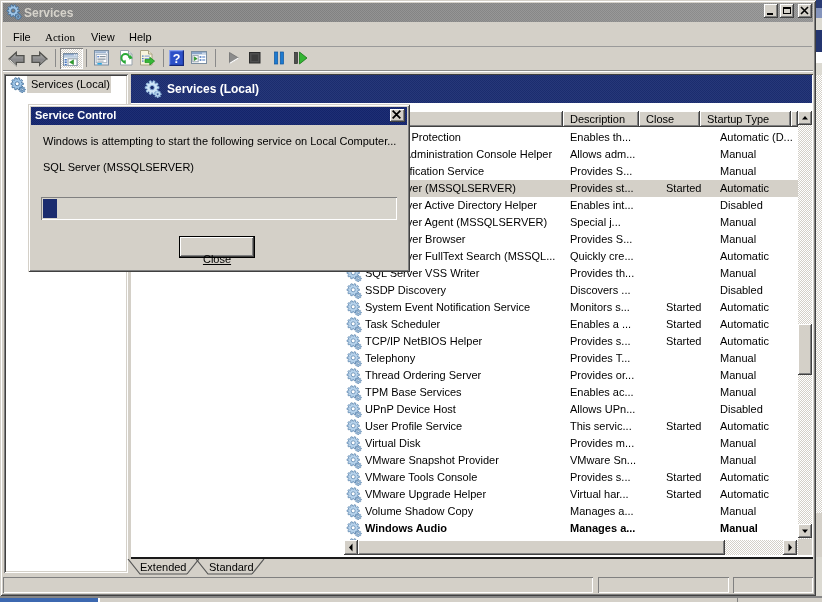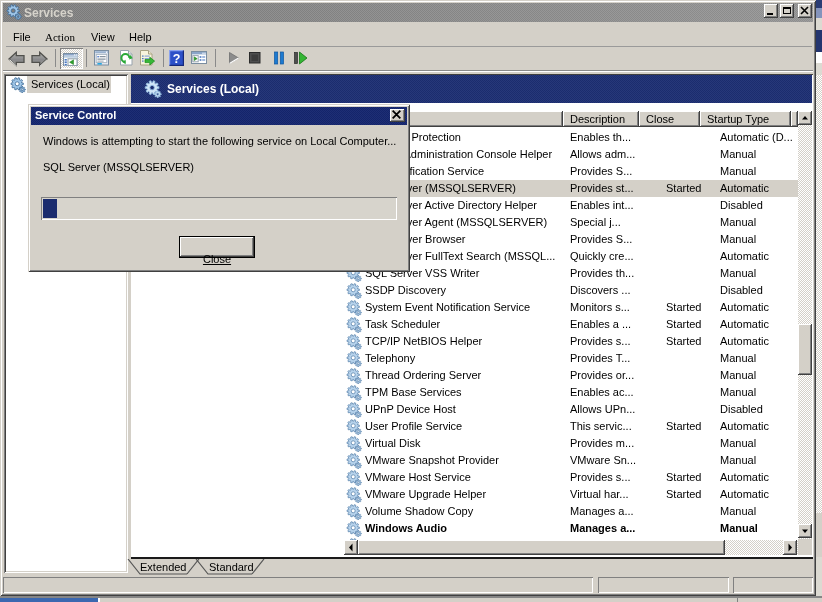--- a/index.html
+++ b/index.html
@@ -450,21 +450,21 @@
         <span class="c3"></span>
         <span class="c4">Manual</span>
       </div>
 <div class="row" style="top:469px;">
         <svg style="position:absolute;left:1.5px;top:0.5px" width="16" height="16" viewBox="0 0 16 16">
           <path d="M13.3,6.0 L13.3,7.6 L11.7,7.8 L11.4,8.6 L12.6,9.7 L11.7,11.0 L10.2,10.3 L9.5,10.8 L9.8,12.4 L8.3,12.9 L7.6,11.4 L6.8,11.4 L6.1,12.9 L4.6,12.4 L4.9,10.8 L4.2,10.3 L2.7,11.0 L1.8,9.7 L3.0,8.6 L2.7,7.8 L1.1,7.6 L1.1,6.0 L2.7,5.8 L3.0,5.0 L1.8,3.9 L2.7,2.6 L4.2,3.3 L4.9,2.8 L4.6,1.2 L6.1,0.7 L6.8,2.2 L7.6,2.2 L8.3,0.7 L9.8,1.2 L9.5,2.8 L10.2,3.3 L11.7,2.6 L12.6,3.9 L11.4,5.0 L11.7,5.8 Z" fill="#b7d3ec" stroke="#5e86ae" stroke-width="0.8"></path>
           <circle cx="7.2" cy="6.8" r="2.0" fill="#fff" stroke="#5e86ae" stroke-width="0.8"></circle>
           <path d="M15.3,12.2 L15.3,13.0 L14.4,13.1 L14.1,13.8 L14.6,14.5 L14.1,15.0 L13.4,14.5 L12.7,14.8 L12.6,15.7 L11.8,15.7 L11.7,14.8 L11.0,14.5 L10.3,15.0 L9.8,14.5 L10.3,13.8 L10.0,13.1 L9.1,13.0 L9.1,12.2 L10.0,12.1 L10.3,11.4 L9.8,10.7 L10.3,10.2 L11.0,10.7 L11.7,10.4 L11.8,9.5 L12.6,9.5 L12.7,10.4 L13.4,10.7 L14.1,10.2 L14.6,10.7 L14.1,11.4 L14.4,12.1 Z" fill="#b7d3ec" stroke="#5e86ae" stroke-width="0.8"></path>
           <circle cx="12.2" cy="12.6" r="1.0" fill="#fff" stroke="#5e86ae" stroke-width="0.8"></circle>
         </svg>
-        <span class="c1">VMware Host Service</span>
+        <span class="c1">VMware Tools Console</span>
         <span class="c2">Provides s...</span>
         <span class="c3">Started</span>
         <span class="c4">Automatic</span>
       </div>
 <div class="row" style="top:486px;">
         <svg style="position:absolute;left:1.5px;top:0.5px" width="16" height="16" viewBox="0 0 16 16">
           <path d="M13.3,6.0 L13.3,7.6 L11.7,7.8 L11.4,8.6 L12.6,9.7 L11.7,11.0 L10.2,10.3 L9.5,10.8 L9.8,12.4 L8.3,12.9 L7.6,11.4 L6.8,11.4 L6.1,12.9 L4.6,12.4 L4.9,10.8 L4.2,10.3 L2.7,11.0 L1.8,9.7 L3.0,8.6 L2.7,7.8 L1.1,7.6 L1.1,6.0 L2.7,5.8 L3.0,5.0 L1.8,3.9 L2.7,2.6 L4.2,3.3 L4.9,2.8 L4.6,1.2 L6.1,0.7 L6.8,2.2 L7.6,2.2 L8.3,0.7 L9.8,1.2 L9.5,2.8 L10.2,3.3 L11.7,2.6 L12.6,3.9 L11.4,5.0 L11.7,5.8 Z" fill="#b7d3ec" stroke="#5e86ae" stroke-width="0.8"></path>
           <circle cx="7.2" cy="6.8" r="2.0" fill="#fff" stroke="#5e86ae" stroke-width="0.8"></circle>
           <path d="M15.3,12.2 L15.3,13.0 L14.4,13.1 L14.1,13.8 L14.6,14.5 L14.1,15.0 L13.4,14.5 L12.7,14.8 L12.6,15.7 L11.8,15.7 L11.7,14.8 L11.0,14.5 L10.3,15.0 L9.8,14.5 L10.3,13.8 L10.0,13.1 L9.1,13.0 L9.1,12.2 L10.0,12.1 L10.3,11.4 L9.8,10.7 L10.3,10.2 L11.0,10.7 L11.7,10.4 L11.8,9.5 L12.6,9.5 L12.7,10.4 L13.4,10.7 L14.1,10.2 L14.6,10.7 L14.1,11.4 L14.4,12.1 Z" fill="#b7d3ec" stroke="#5e86ae" stroke-width="0.8"></path>
           <circle cx="12.2" cy="12.6" r="1.0" fill="#fff" stroke="#5e86ae" stroke-width="0.8"></circle>

